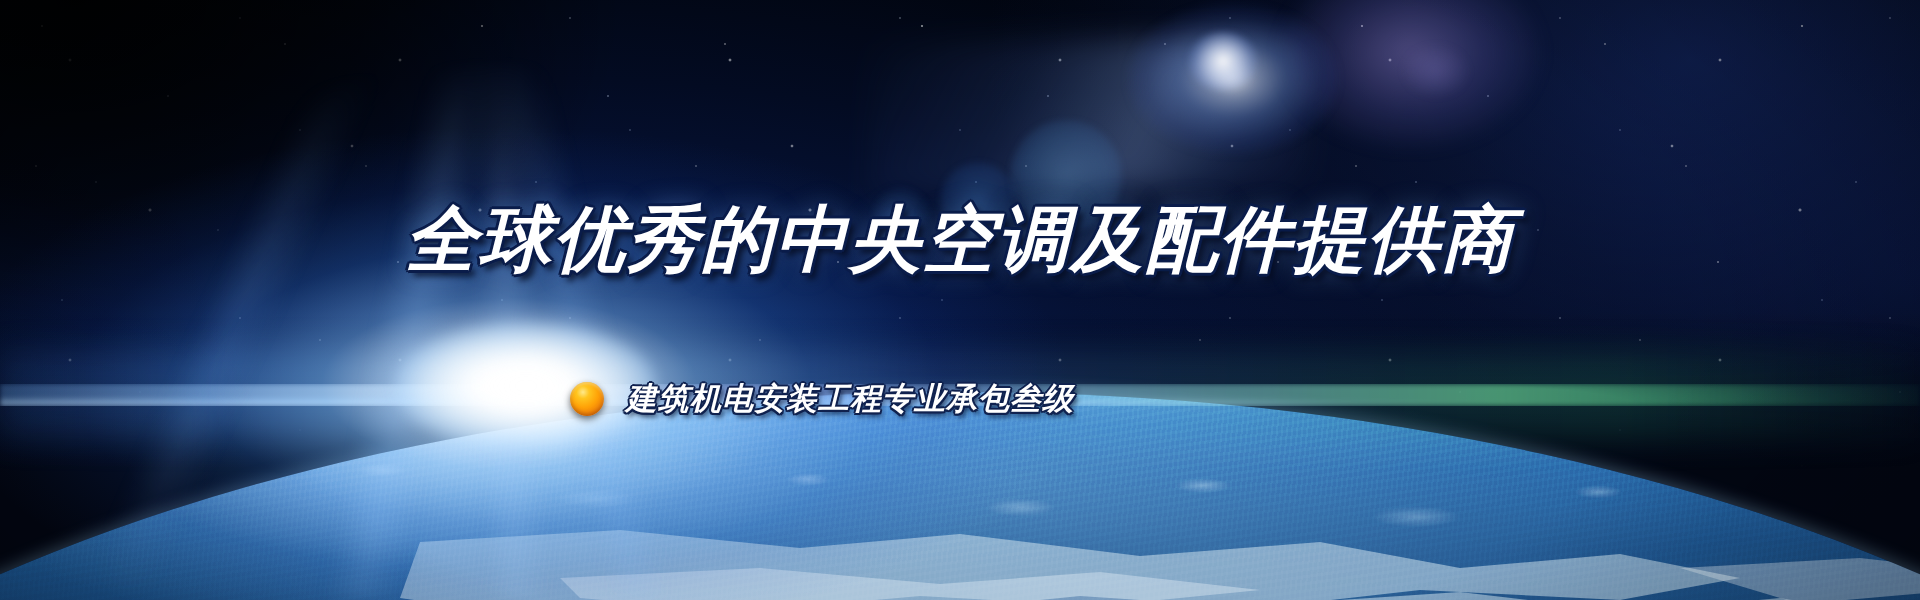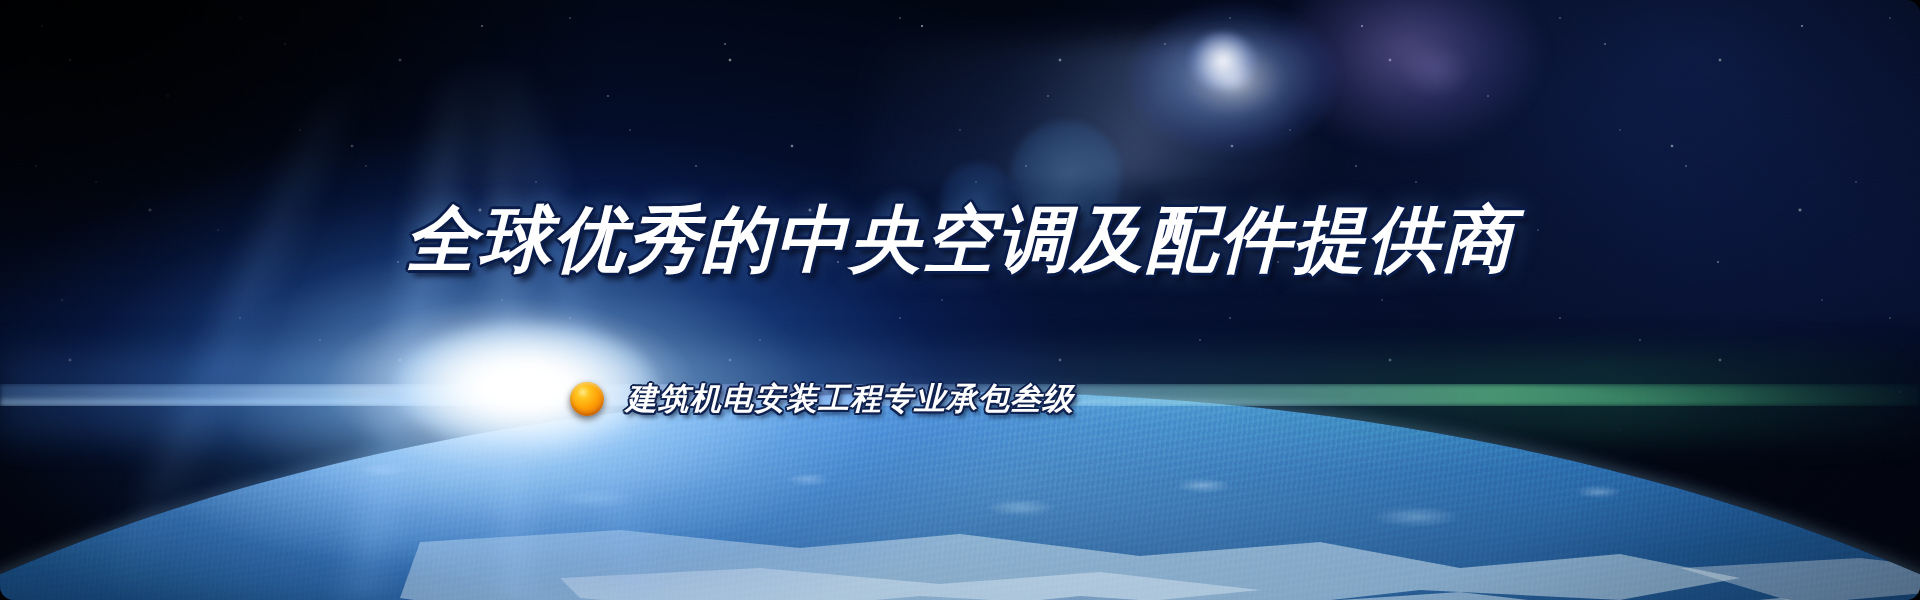--- a/index.html
+++ b/index.html
@@ -8,21 +8,20 @@
     background:#000;
     font-family:"Liberation Sans", sans-serif;
     overflow:hidden;
   }
 
   #banner {
     position:relative;
     width:1920px; height:600px;
     overflow:hidden;
     background:#02040e;
-    border-radius:14px;
   }
 
   
   .layer { position:absolute; inset:0; pointer-events:none; }
 
   .space-base {
     background:
       radial-gradient(ellipse 1500px 900px at 28% 118%, #1b4fbd 0%, #123a95 14%, #0b2466 32%, #06143c 52%, #030b22 70%, #01050f 86%, #000208 100%),
       linear-gradient(180deg, #01030b 0%, #020718 22%, #03102f 45%, #051844 65%, #061a46 80%, #04112f 100%);
   }

